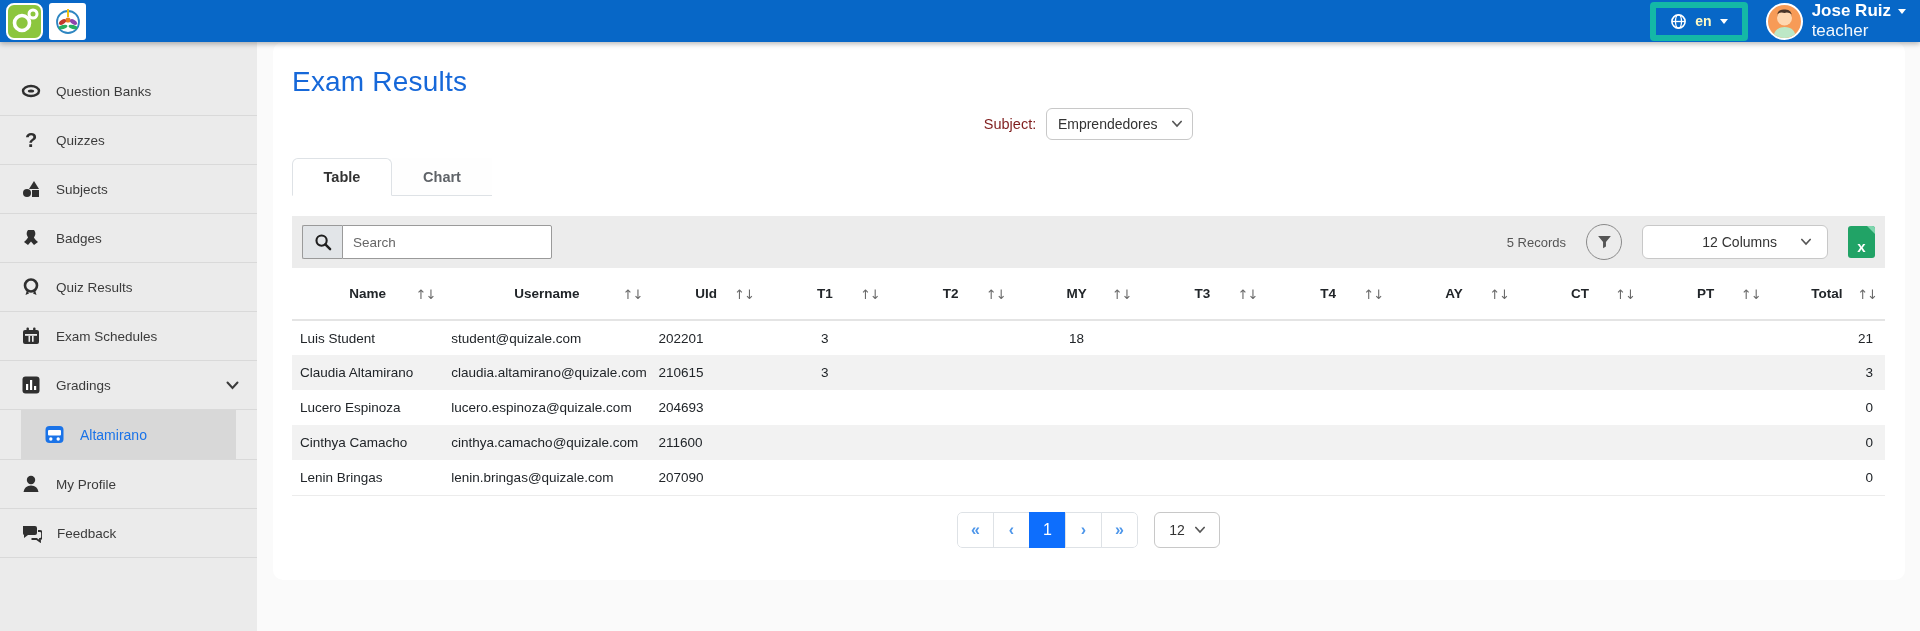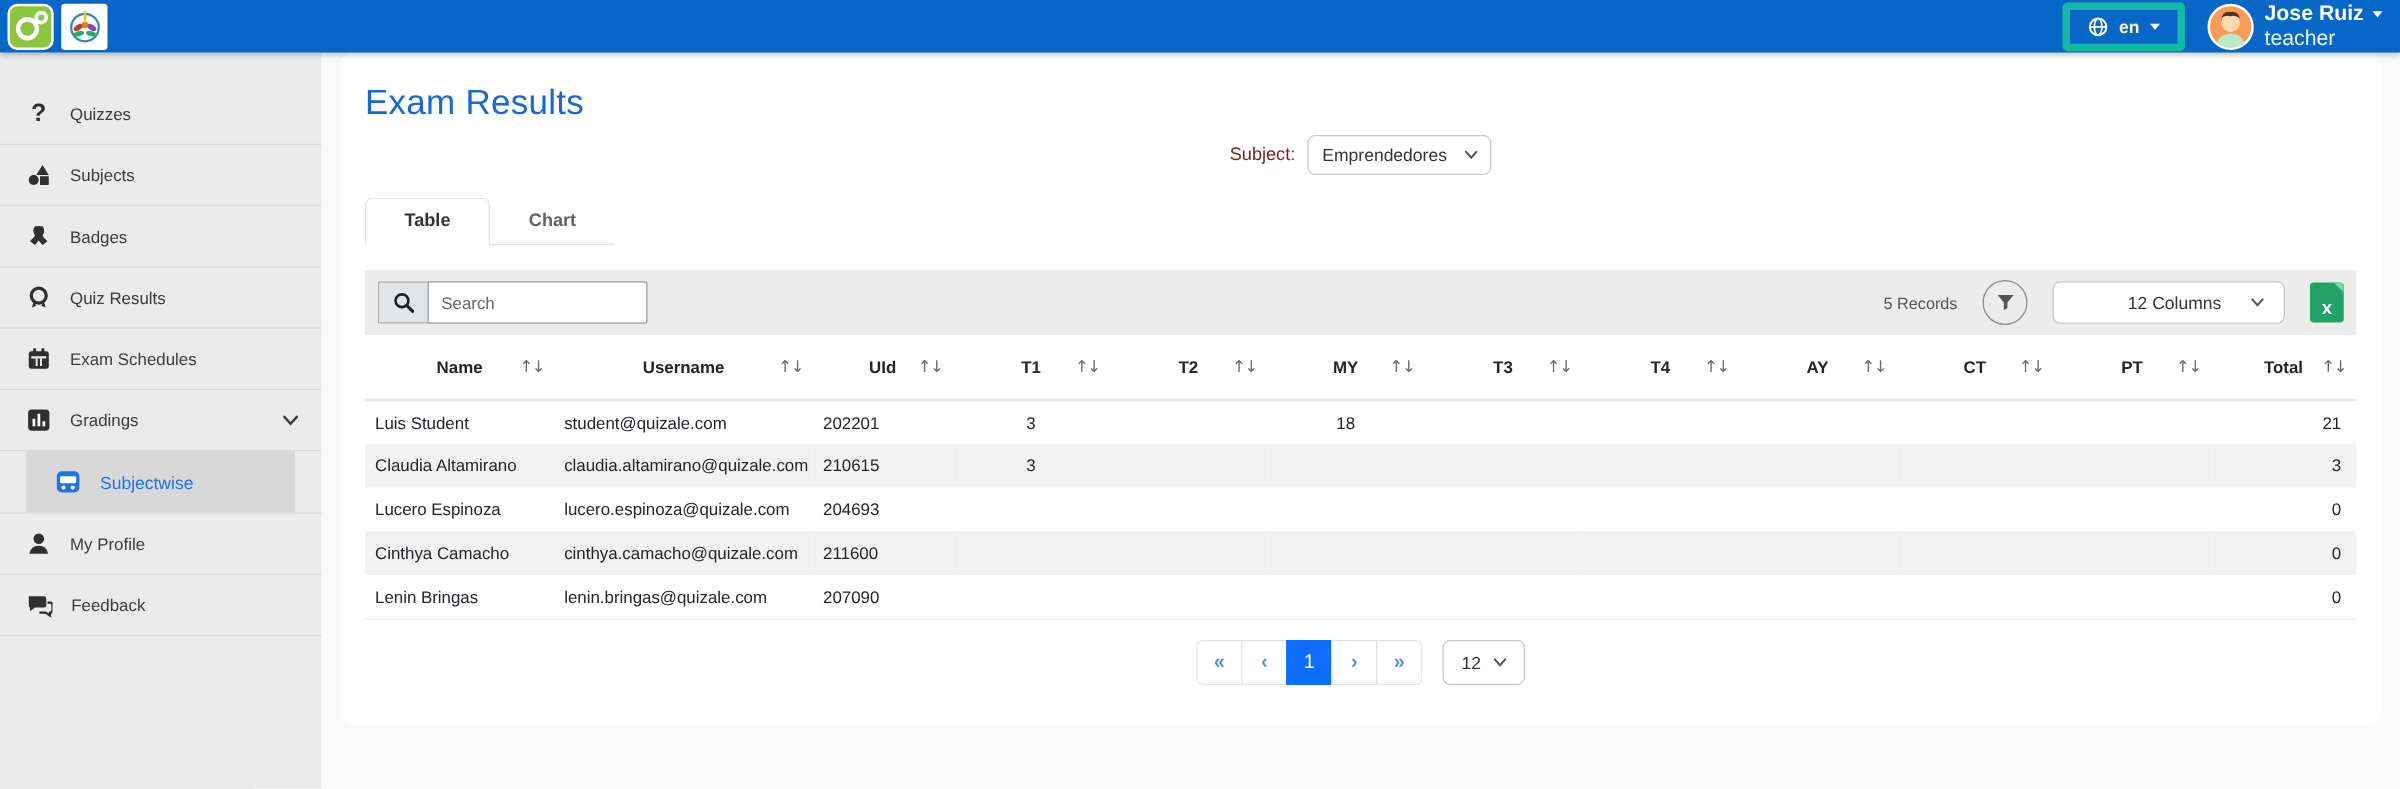--- a/index.html
+++ b/index.html
@@ -55,21 +55,21 @@
   .tab.active { background:#fff; border:1px solid #DEE2E6; border-bottom:1px solid #fff;
     border-radius:6px 6px 0 0; font-weight:bold; color:#333; }
   .tab.inactive { color:#5F6368; font-weight:600; border-bottom:1px solid #DEE2E6; background:#FEFEFE; }
 
   
   .table-wrap { margin-top:20px; }
   .toolbar { background:#ECECEC; height:52px; display:flex; align-items:center; padding:0 10px; }
   .search-group { display:flex; }
   .search-addon { width:40px; height:34px; background:#E2E5E8; border:1px solid #9A9A9A;
     border-right:none; display:flex; align-items:center; justify-content:center; border-radius:2px 0 0 2px; }
-  .search-input { width:176px; height:34px; border:1px solid #9A9A9A; border-radius:0 2px 2px 0;
+  .search-input { width:210px; height:34px; border:1px solid #9A9A9A; border-radius:0 2px 2px 0;
     padding:0 10px; font-size:13.5px; font-family:"Liberation Sans",sans-serif; color:#333; background:#fff; }
   .search-input::placeholder { color:#666; }
   .toolbar-right { margin-left:auto; display:flex; align-items:center; gap:20px; }
   .records { font-size:13px; color:#555; }
   .filter-btn { width:36px; height:36px; border-radius:50%; border:1.5px solid #8A8A8A;
     background:transparent; display:flex; align-items:center; justify-content:center; cursor:pointer; }
   .columns-select { width:186px; height:34px; justify-content:flex-end; padding-right:16px; gap:24px; }
   .excel-btn { width:27px; height:32px; background:#21A366; border-radius:3px; position:relative;
     display:flex; align-items:flex-end; justify-content:center; cursor:pointer;
     color:#fff; font-weight:bold; font-size:15px; padding-bottom:3px; }
@@ -153,20 +153,27 @@
         <div class="user-role">teacher</div>
       </div>
     </div>
   </div>
 </div>
 
 <div class="shell">
 
   <div class="sidebar">
 
+    <div class="nav-item">
+      <svg width="20" height="20" viewBox="0 0 20 20">
+        <ellipse cx="10" cy="10" rx="8" ry="5" fill="none" stroke="#2F2F2F" stroke-width="2.4"></ellipse>
+        <ellipse cx="10" cy="10" rx="3.2" ry="1.6" fill="#2F2F2F"></ellipse>
+      </svg>
+      <span>Question Banks</span>
+    </div>
 
     <div class="nav-item">
       <span style="font-size:20px;font-weight:800;color:#2F2F2F;width:20px;text-align:center;">?</span>
       <span>Quizzes</span>
     </div>
 
     <div class="nav-item">
       <svg width="20" height="20" viewBox="0 0 20 20">
         <polygon points="13,2 18,10 8,10" fill="#2F2F2F"></polygon>
         <circle cx="6" cy="14" r="4" fill="#2F2F2F"></circle>
@@ -218,21 +225,21 @@
     </div>
 
     <div class="nav-sub-wrap">
       <div class="nav-sub">
         <svg width="21" height="21" viewBox="0 0 21 21">
           <rect x="1.5" y="2" width="18" height="17" rx="4" fill="#1A73E8"></rect>
           <rect x="4" y="6" width="13" height="5.5" rx="1" fill="#fff"></rect>
           <circle cx="6.8" cy="15" r="1.7" fill="#fff"></circle>
           <circle cx="14.2" cy="15" r="1.7" fill="#fff"></circle>
         </svg>
-        <span>Subjectwise</span>
+        <span>Altamirano</span>
       </div>
     </div>
 
     <div class="nav-item">
       <svg width="20" height="20" viewBox="0 0 20 20">
         <circle cx="10" cy="6" r="4.2" fill="#2F2F2F"></circle>
         <path d="M2.5 18 Q3.5 11.5 10 11.5 Q16.5 11.5 17.5 18 Z" fill="#2F2F2F"></path>
       </svg>
       <span>My Profile</span>
     </div>

